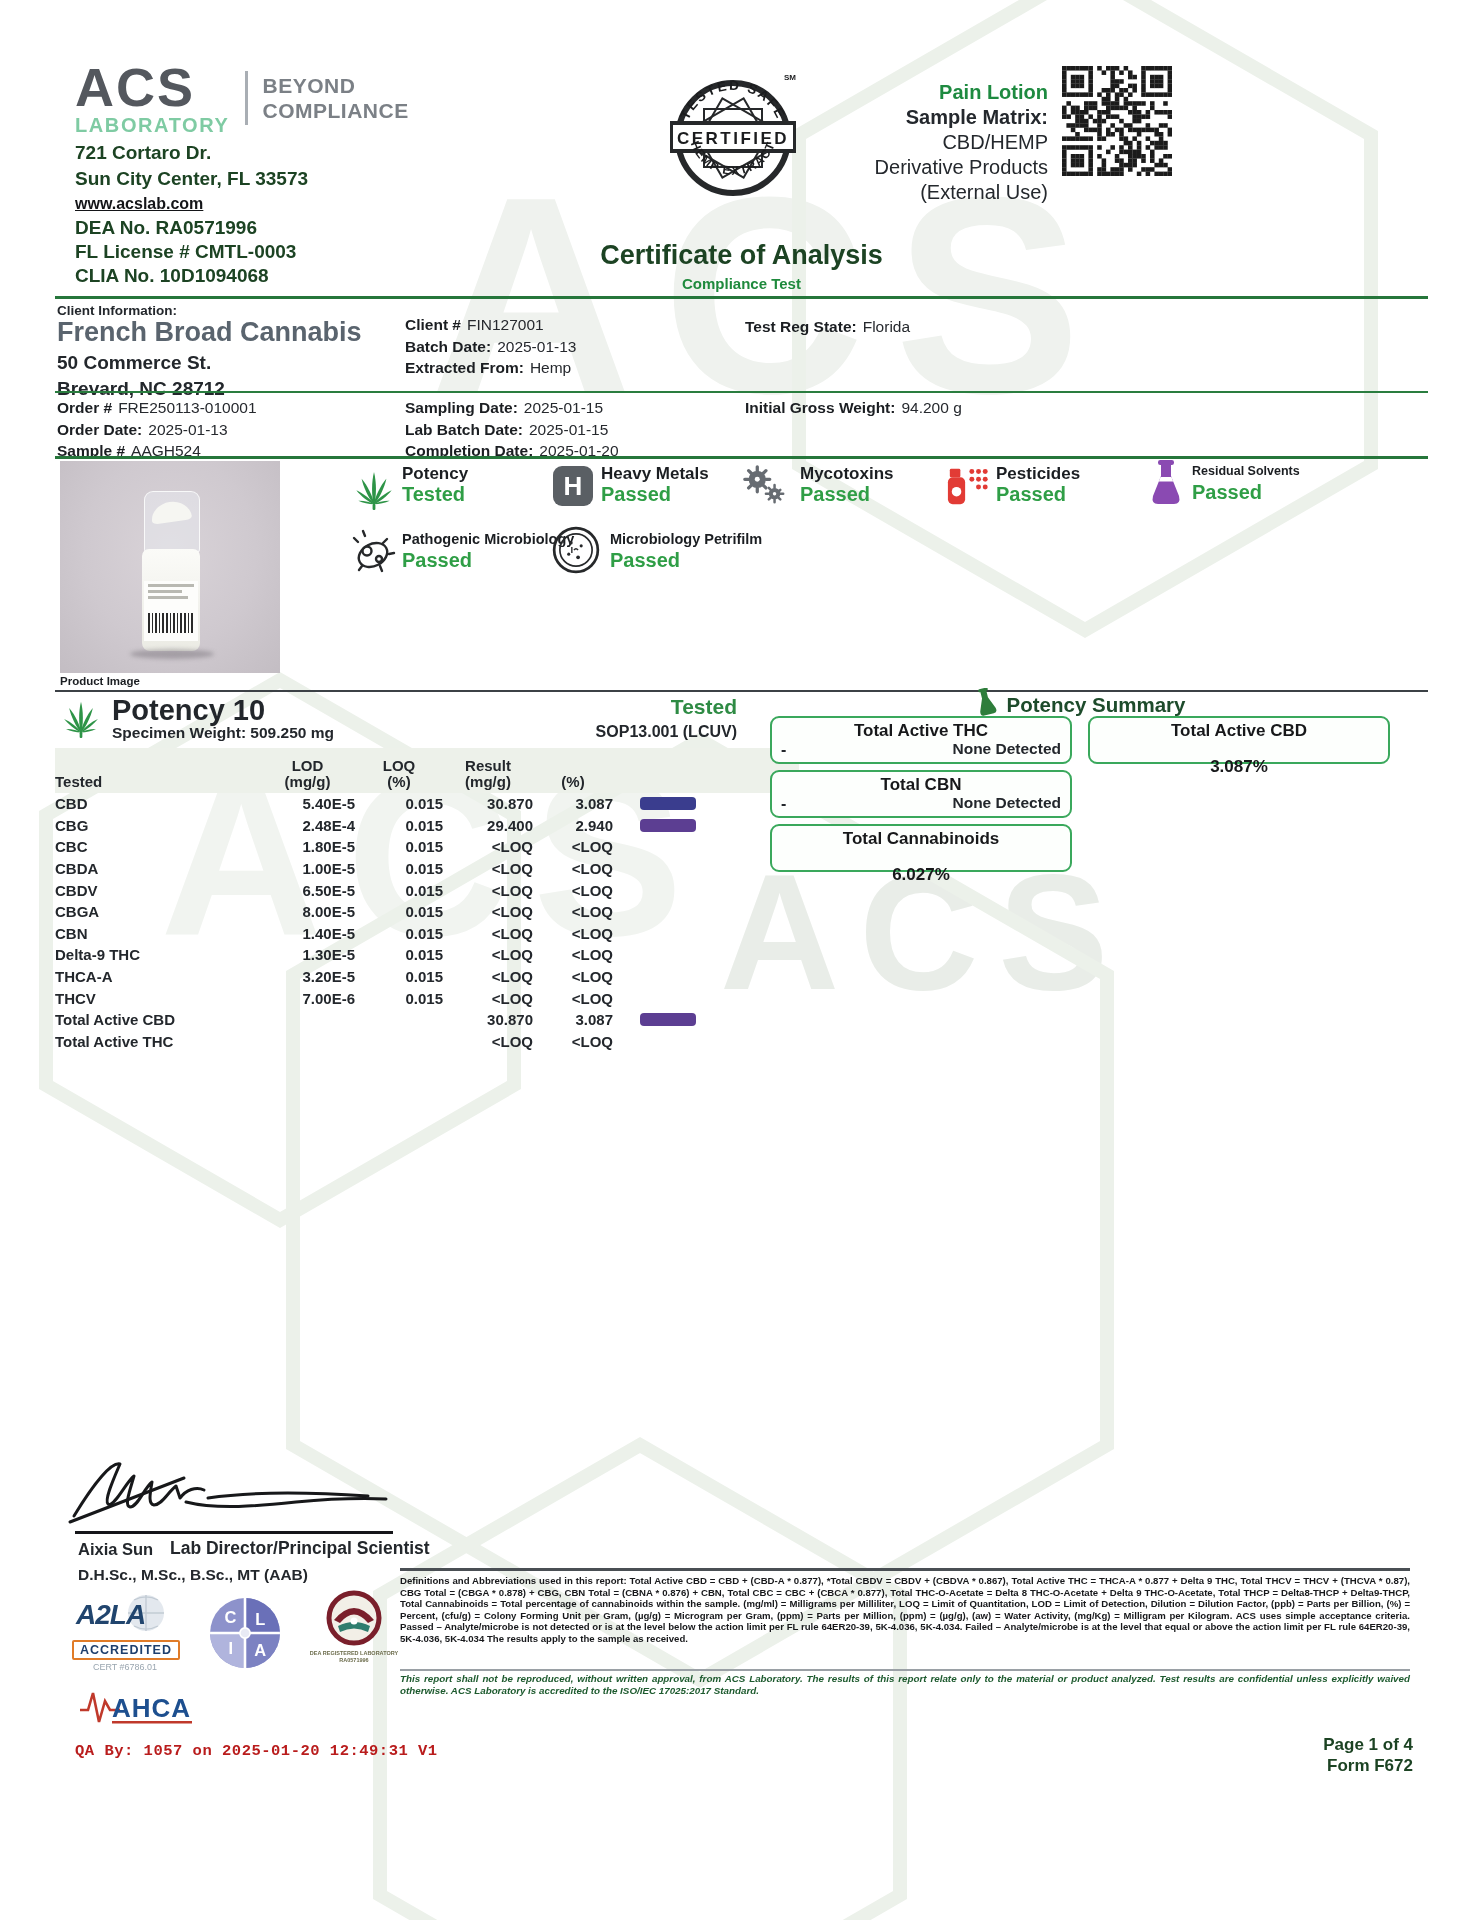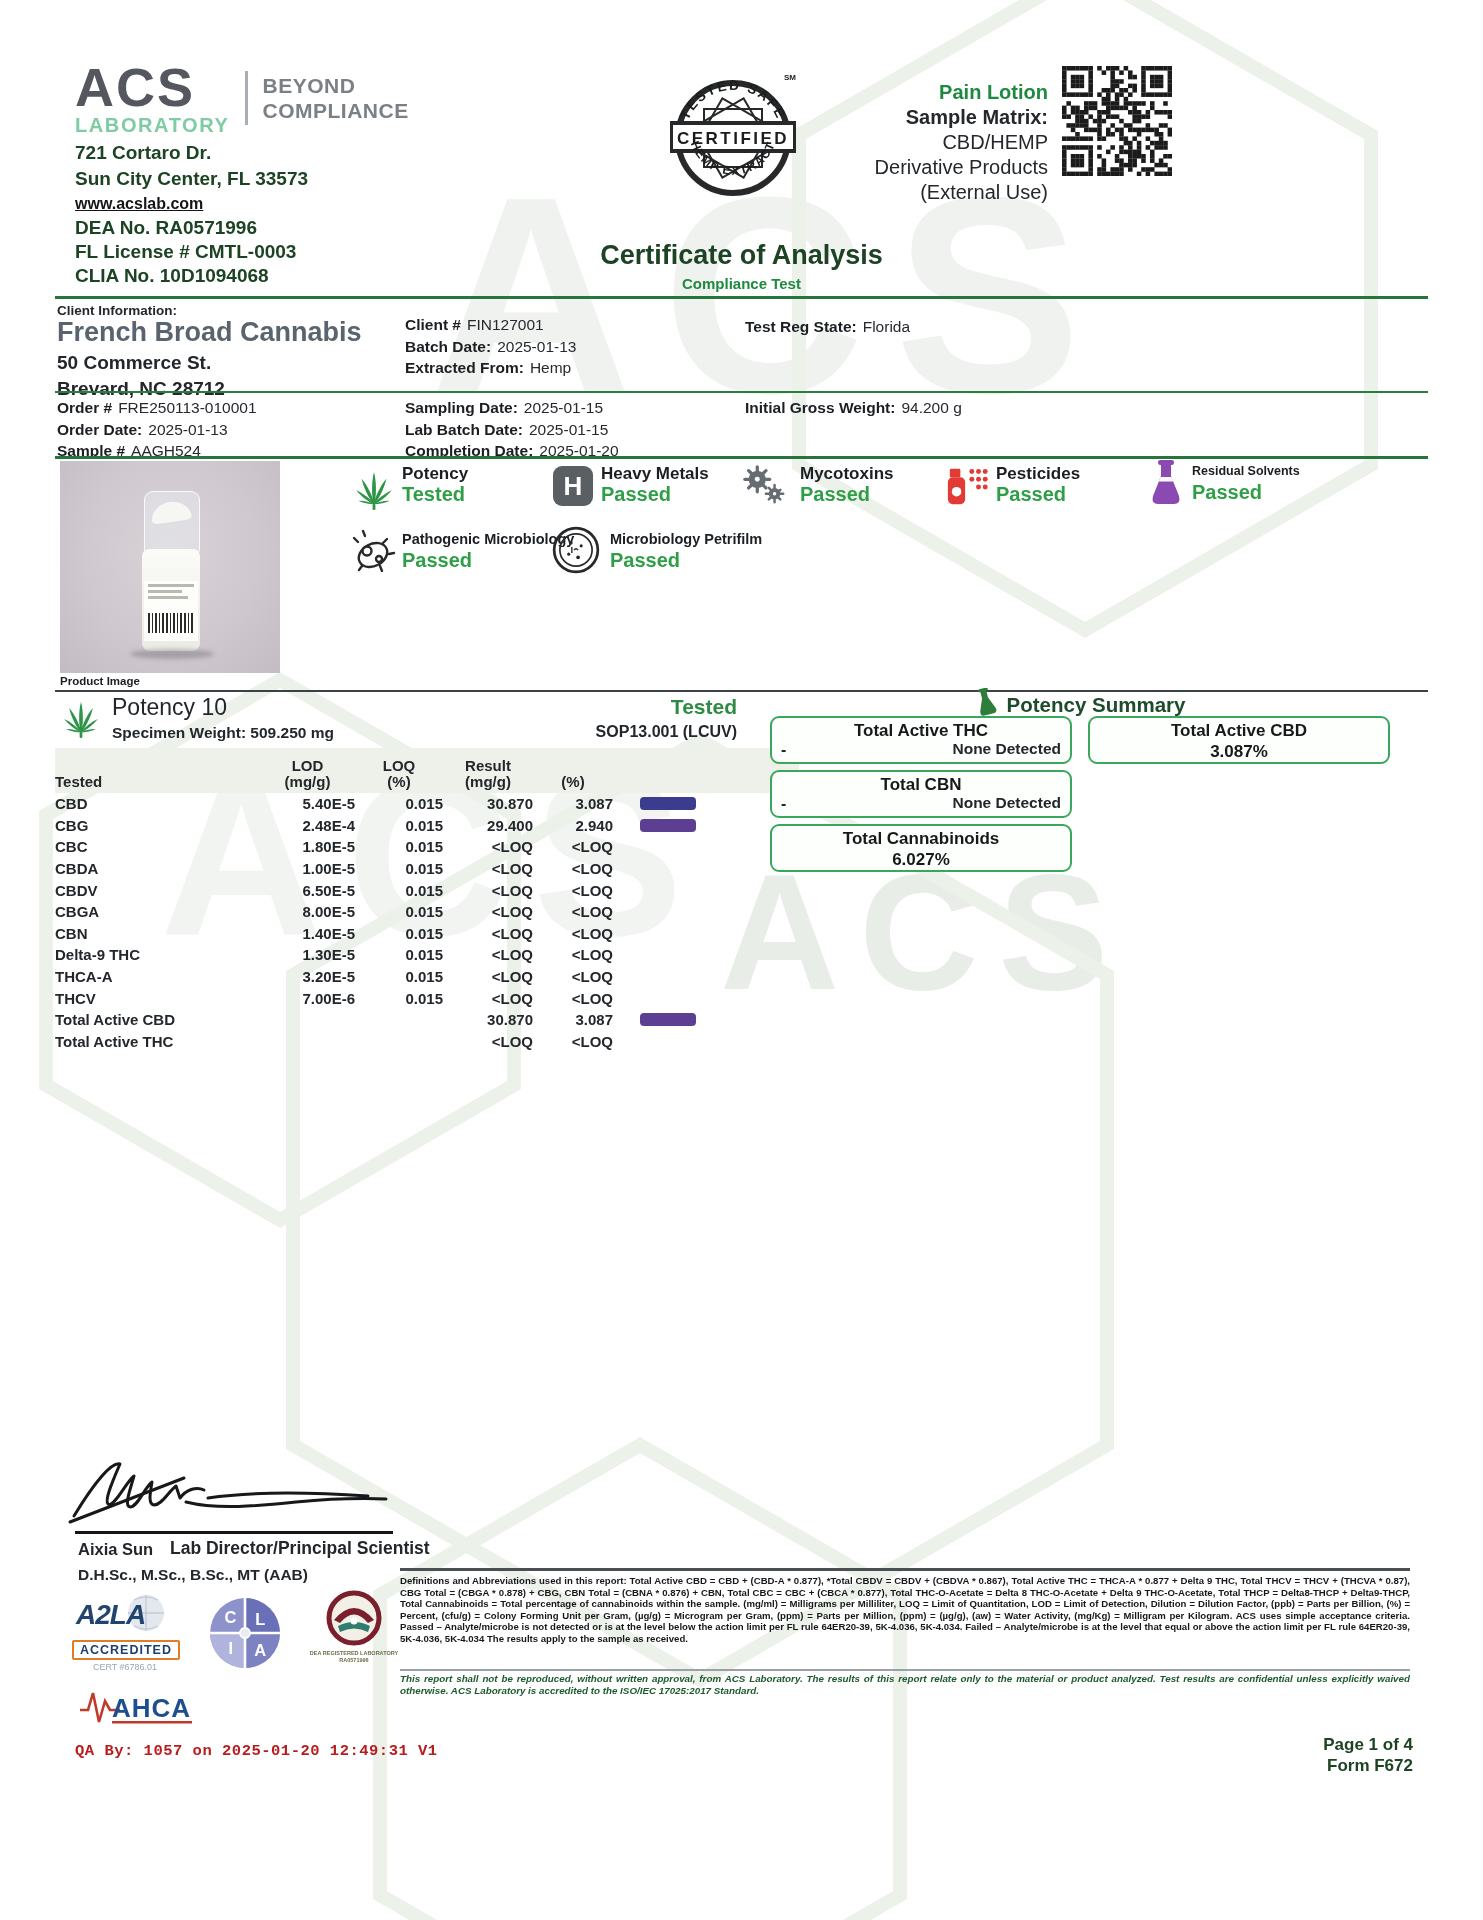--- a/index.html
+++ b/index.html
@@ -47,30 +47,30 @@
   .capt{font-size:11.5px;font-weight:bold;color:#1b1e22}
   
   .thead{display:grid;grid-template-columns:205px 95px 88px 90px 80px;background:#edf1ea;height:42px;
          align-items:end;padding-bottom:3px;font-size:15px;font-weight:bold;color:#23272c}
   .thead .r{text-align:center;line-height:16px}
   .trow{display:grid;grid-template-columns:205px 95px 88px 90px 80px 96px;height:21.6px;align-items:center;
         font-size:15px;font-weight:bold;color:#23272c}
   .trow .r{text-align:right}
   .cbar{padding-left:27px}
   .cbar i{display:block;width:56px;height:13px;border-radius:4px;visibility:hidden}
-  .ptitle{font-size:23px;font-weight:normal;color:#22262b}
+  .ptitle{font-size:29px;font-weight:bold;color:#22262b}
   .pspec{font-size:15.5px;font-weight:bold;color:#23272c}
   .ptested{font-size:21px;font-weight:bold;color:#2e8b44;text-align:right}
   .psop{font-size:16px;font-weight:bold;color:#23272c;text-align:right}
   
   .sumtitle{display:flex;align-items:center;justify-content:center;gap:10px;font-size:20.5px;font-weight:bold;color:#1d4b2b}
   .sboxes{display:grid;grid-template-columns:302px 302px;column-gap:16px;row-gap:6px}
   .sbox{position:relative;height:44px;border:2px solid #3aa85c;border-radius:9px;background:#fdfffd}
   .slabel{text-align:center;font-size:17px;font-weight:bold;color:#17181a;margin-top:3px}
-  .sval{text-align:center;font-size:17px;font-weight:bold;color:#17181a;margin-top:1px}
+  .sval{text-align:center;font-size:17px;font-weight:bold;color:#17181a;margin-top:16px}
   .sdash{position:absolute;left:9px;bottom:3px;font-size:16px;font-weight:bold}
   .snd{position:absolute;right:9px;bottom:4px;font-size:15.5px;font-weight:bold}
   
   .signame{font-size:16.5px;font-weight:bold}
   .sigrole{font-size:17.5px;font-weight:bold}
   .sigcred{font-size:15.5px;font-weight:bold}
   .defs{font-size:9.6px;font-weight:bold;line-height:11.6px;color:#17181b;text-align:justify}
   .discl{font-size:9.8px;font-weight:bold;font-style:italic;color:#1d5a2e;line-height:12.2px;text-align:justify}
   .accbox{border:2.5px solid #e07b28;color:#1d3f6e;font-size:12.5px;font-weight:bold;text-align:center;
           padding:1px 2px;border-radius:2px;width:100px;letter-spacing:1px;background:#fff}

